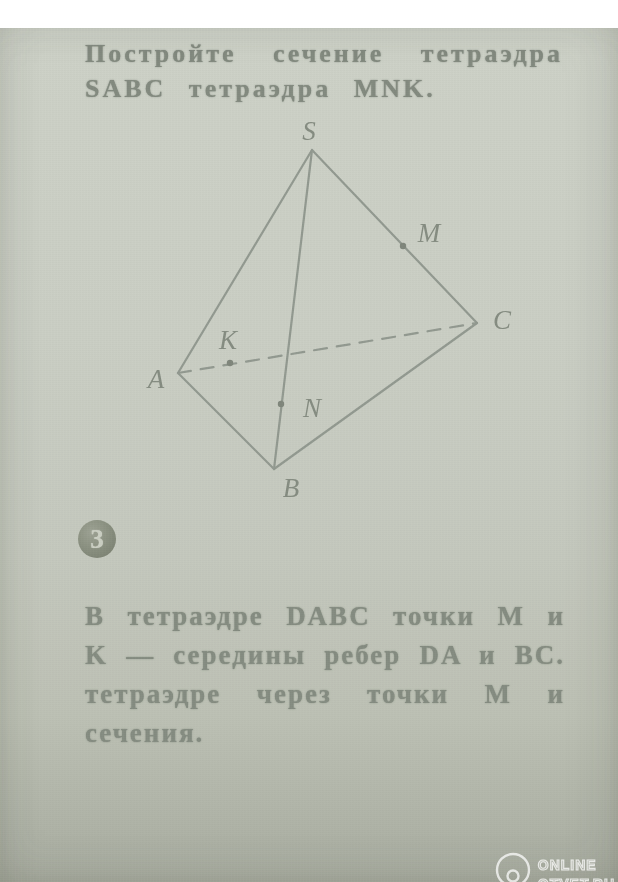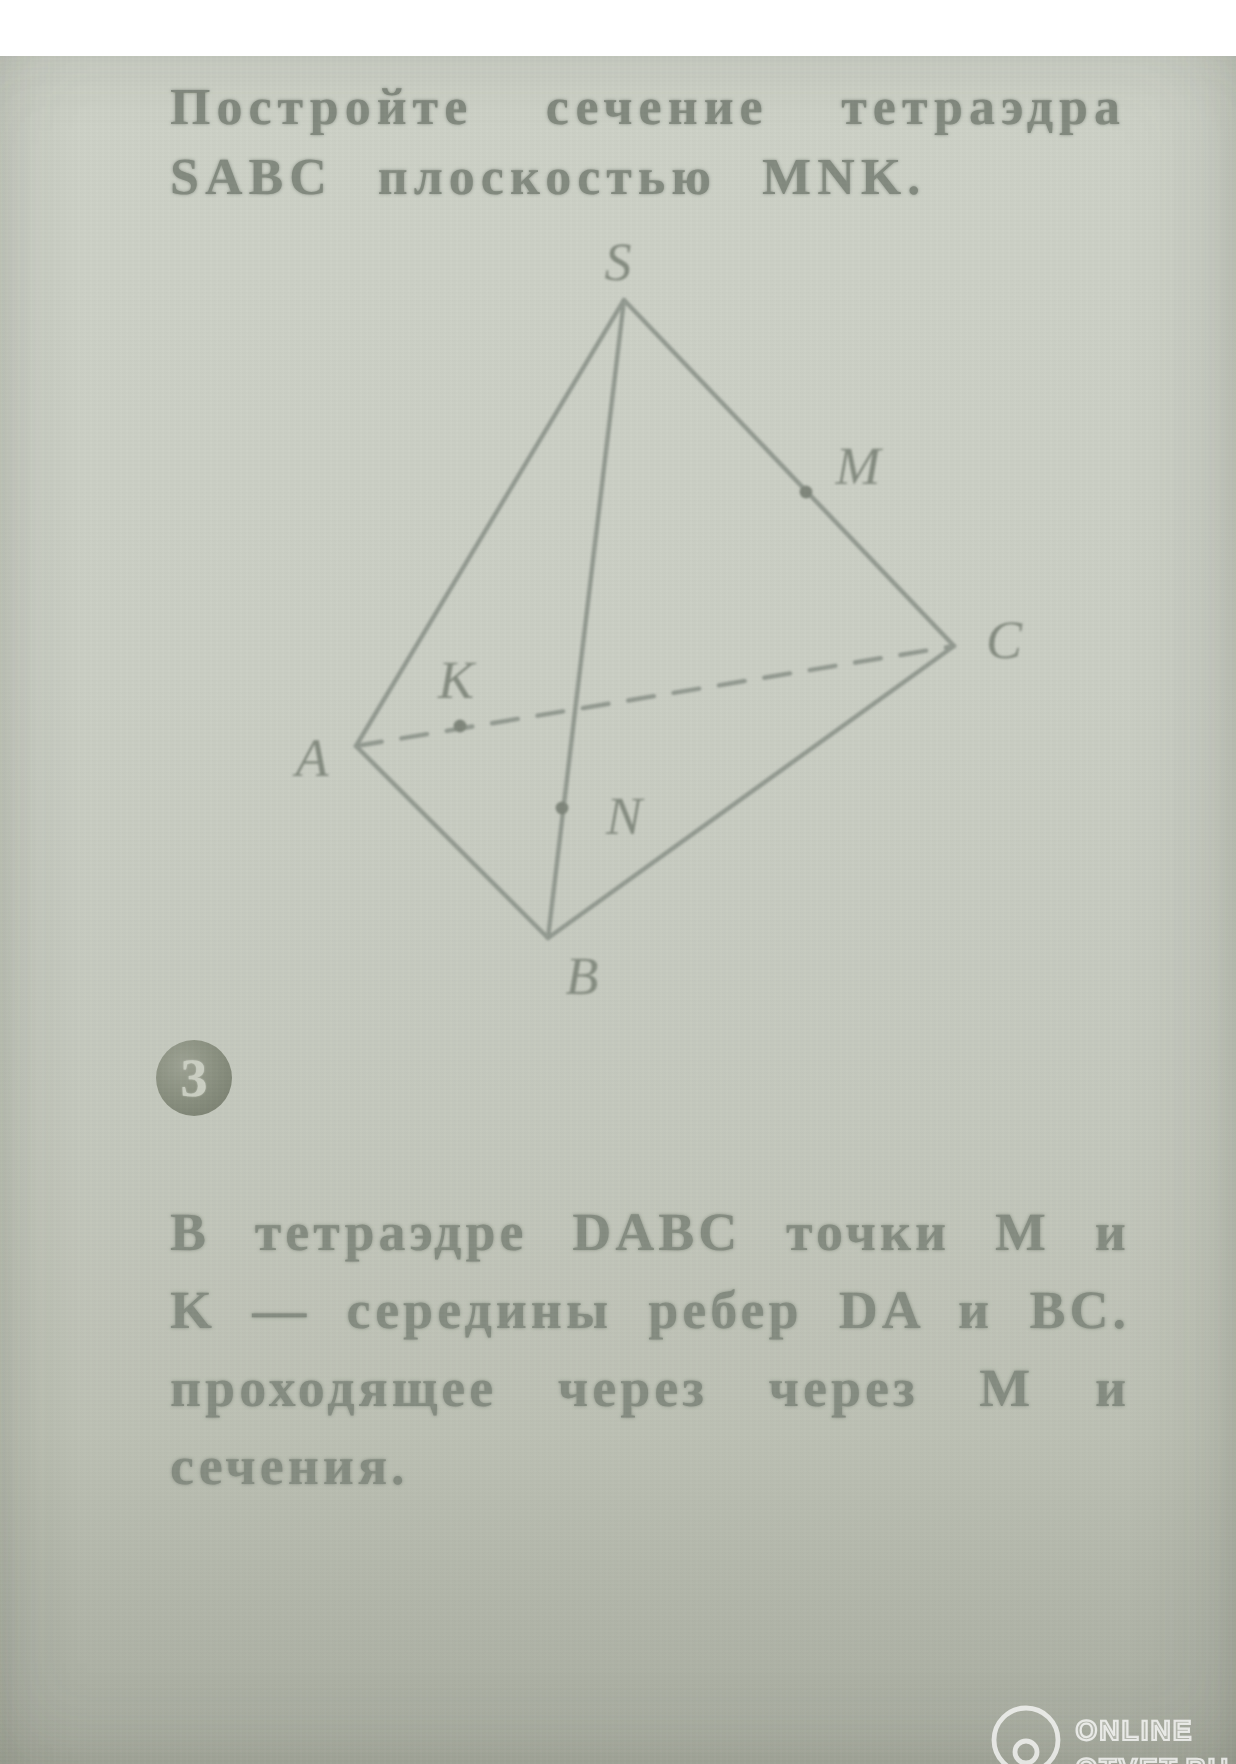--- a/index.html
+++ b/index.html
@@ -55,21 +55,21 @@
     font-size:14px;line-height:19px;letter-spacing:1px;
     color:rgba(255,255,255,0.18);-webkit-text-stroke:1.1px rgba(255,255,255,0.72);}
 </style>
 </head>
 <body>
 
 <div class="page">
 
   <div class="heading" id="heading">
       <div class="tline"><span>Постройте сечение тетраэдра</span></div>
-      <div class="tline noJustify"><span class="it">SABC</span><span> плоскостью </span><span class="it">MNK</span><span>.</span></div>
+      <div class="tline noJustify"><span class="it">SABC</span><span> тетраэдра </span><span class="it">MNK</span><span>.</span></div>
     </div>
 
   <svg id="figure" viewBox="0 0 618 882" xmlns="http://www.w3.org/2000/svg">
       <line x1="312" y1="122" x2="178" y2="345" class="fig-line"></line>
       <line x1="312" y1="122" x2="274" y2="441" class="fig-line"></line>
       <line x1="312" y1="122" x2="477" y2="295" class="fig-line"></line>
       <line x1="178" y1="345" x2="274" y2="441" class="fig-line"></line>
       <line x1="274" y1="441" x2="477" y2="295" class="fig-line"></line>
       <line x1="178" y1="345" x2="477" y2="295" class="fig-line fig-dashed"></line>
       <circle cx="403" cy="218" r="3.2" class="fig-dot"></circle>
@@ -84,21 +84,21 @@
       <text x="312" y="389" class="fig-label">N</text>
     </svg>
 
   <div class="badge">
     <span>3</span>
   </div>
 
   <div class="para" id="para">
       <div class="tline"><span>В тетраэдре </span><span class="it">DABC</span><span> точки </span><span class="it">M</span><span> и</span></div>
       <div class="tline"><span class="it">K</span><span> — середины ребер </span><span class="it">DA</span><span> и </span><span class="it">BC</span><span>.</span></div>
-      <div class="tline"><span>проходящее через через </span><span class="it">M</span><span> и</span></div>
+      <div class="tline"><span>тетраэдре через точки </span><span class="it">M</span><span> и</span></div>
       <div class="tline noJustify"><span>сечения.</span></div>
     </div>
 
   <div class="corner-bl"></div>
   <div class="edge-bottom"></div>
 
   <div class="watermark">
     <svg class="bulb" viewBox="0 0 50 60" xmlns="http://www.w3.org/2000/svg">
       <g fill="none" stroke="rgba(255,255,255,0.72)" stroke-width="2.4">
         <circle cx="25" cy="21" r="16"></circle>

